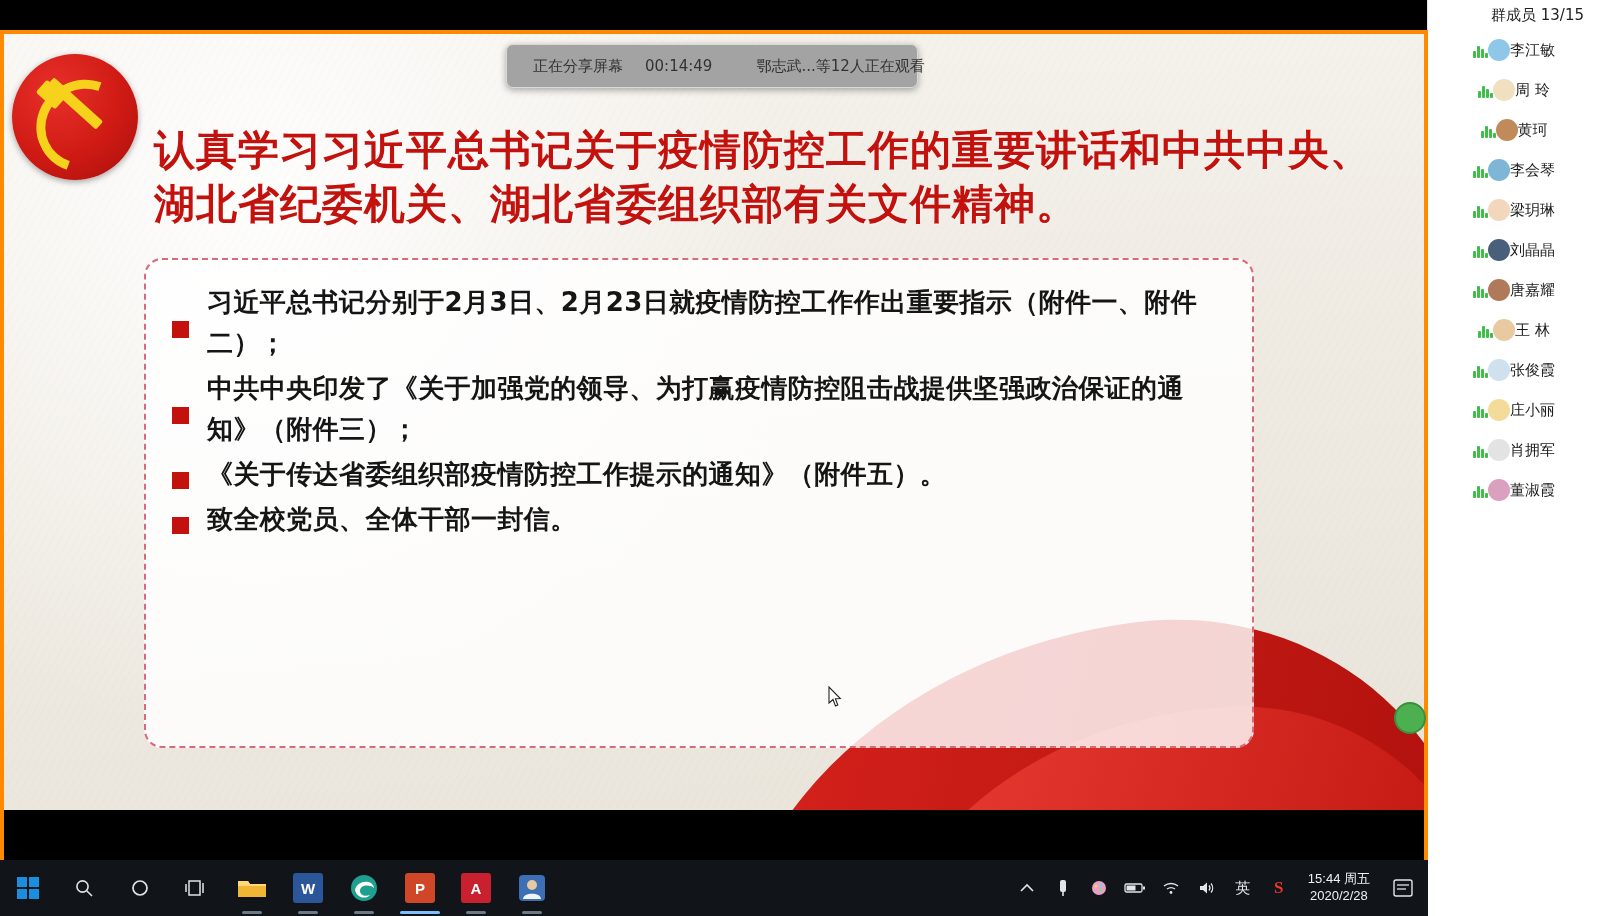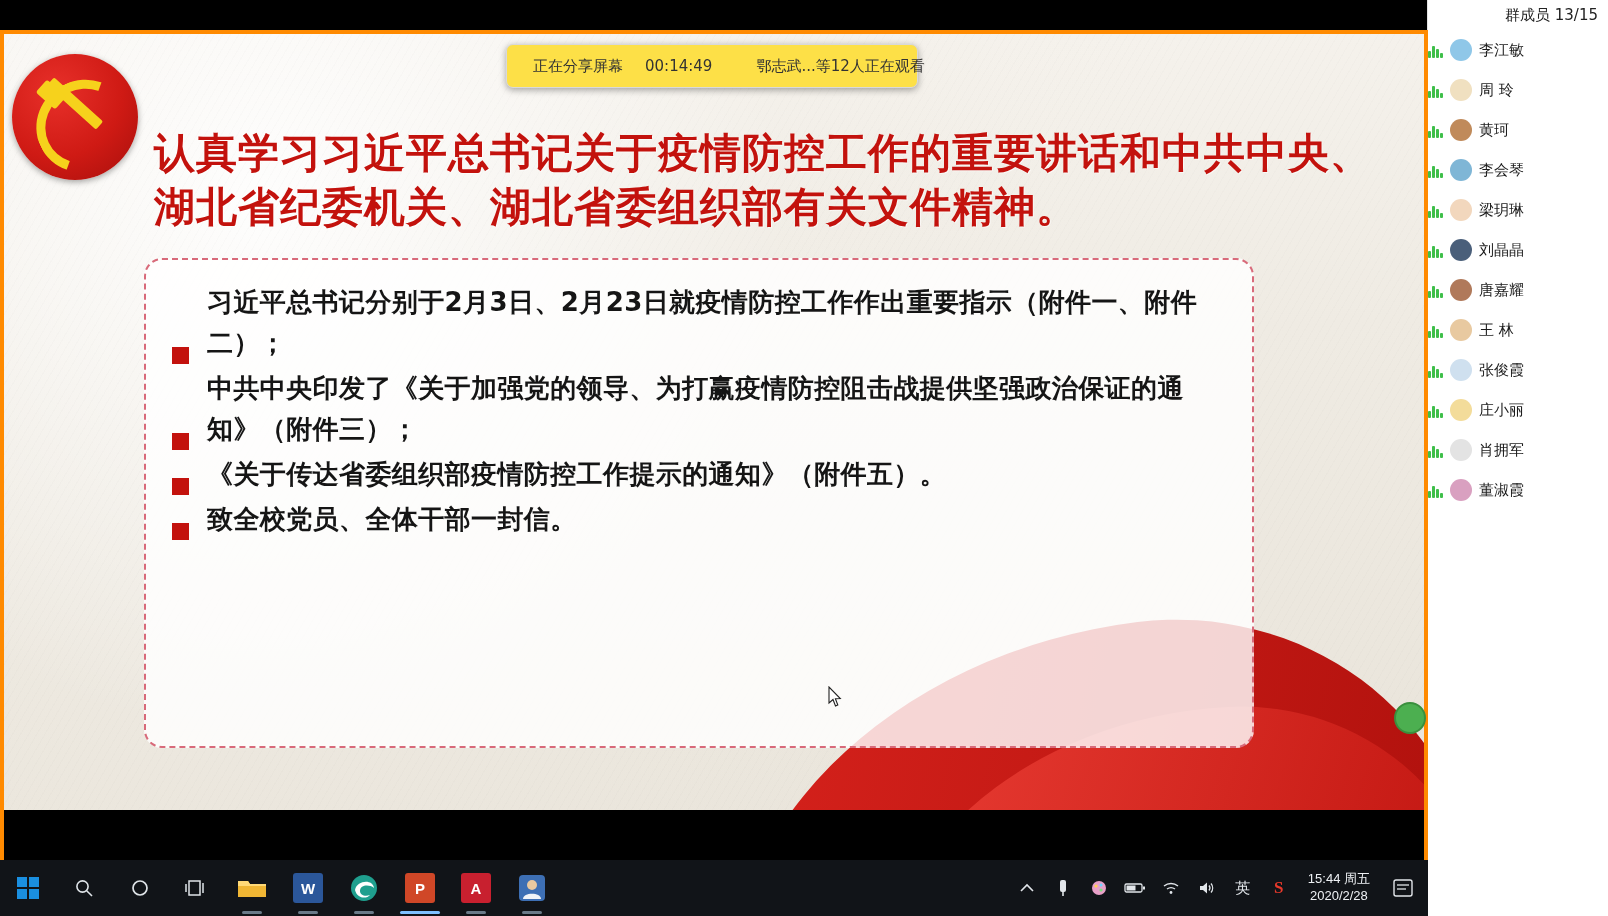--- a/index.html
+++ b/index.html
@@ -103,21 +103,21 @@
     border-radius: 3px;
   }
 
   
   #slide-title {
     position: absolute;
     left: 150px;
     top: 92px;
     width: 1230px;
     color: #c3120d;
-    font-family: Liberation Serif, serif;
+    font-family: Liberation Mono, monospace;
     font-weight: bold;
     font-size: 41px;
     line-height: 1.32;
     letter-spacing: 1px;
     text-shadow: 1px 1px 0 rgba(255,255,255,0.6);
     z-index: 5;
   }
 
   
   #content-box {
@@ -128,21 +128,21 @@
     height: 490px;
     background: rgba(255,255,255,0.82);
     border: 2px dashed #d86a7a;
     border-radius: 18px;
     box-sizing: border-box;
     padding: 22px 26px 10px 26px;
     z-index: 5;
   }
   .bullet-row {
     display: flex;
-    align-items: flex-end;
+    align-items: center;
     margin-bottom: 4px;
   }
   .bullet-mark {
     flex: 0 0 auto;
     width: 17px;
     height: 17px;
     background: #c3120d;
     margin-top: 12px;
     margin-right: 18px;
   }
@@ -181,21 +181,21 @@
     z-index: 3;
   }
 
   
   #share-pill {
     position: absolute;
     left: 506px;
     top: 44px;
     width: 410px;
     height: 42px;
-    background: #fde047;
+    background: #a3a3a3;
     border: 1px solid #d9d9d9;
     border-radius: 7px;
     box-shadow: 0 2px 7px rgba(0,0,0,0.35);
     display: flex;
     align-items: center;
     z-index: 50;
     font-size: 15px;
     color: #333;
   }
   #share-pill .pill-left {
@@ -330,33 +330,32 @@
     height: 916px;
     background: #ffffff;
     border-left: 1px solid #e3e3e3;
     overflow: hidden;
   }
   #panel-header {
     height: 30px;
     display: flex;
     align-items: center;
     justify-content: flex-end;
-    padding-right: 10px;
+    padding-right: 24px;
     font-size: 15px;
     color: #222;
     font-family: "DejaVu Sans", sans-serif;
     background: #fff;
   }
   .member {
     height: 40px;
     display: flex;
     align-items: center;
-    justify-content: flex-start;
+    justify-content: center;
     padding-right: 8px;
-    gap: 7px;
   }
   .mic {
     width: 15px;
     height: 17px;
     position: relative;
     flex: 0 0 auto;
   }
   .mic .bar {
     position: absolute;
     bottom: 1px;

